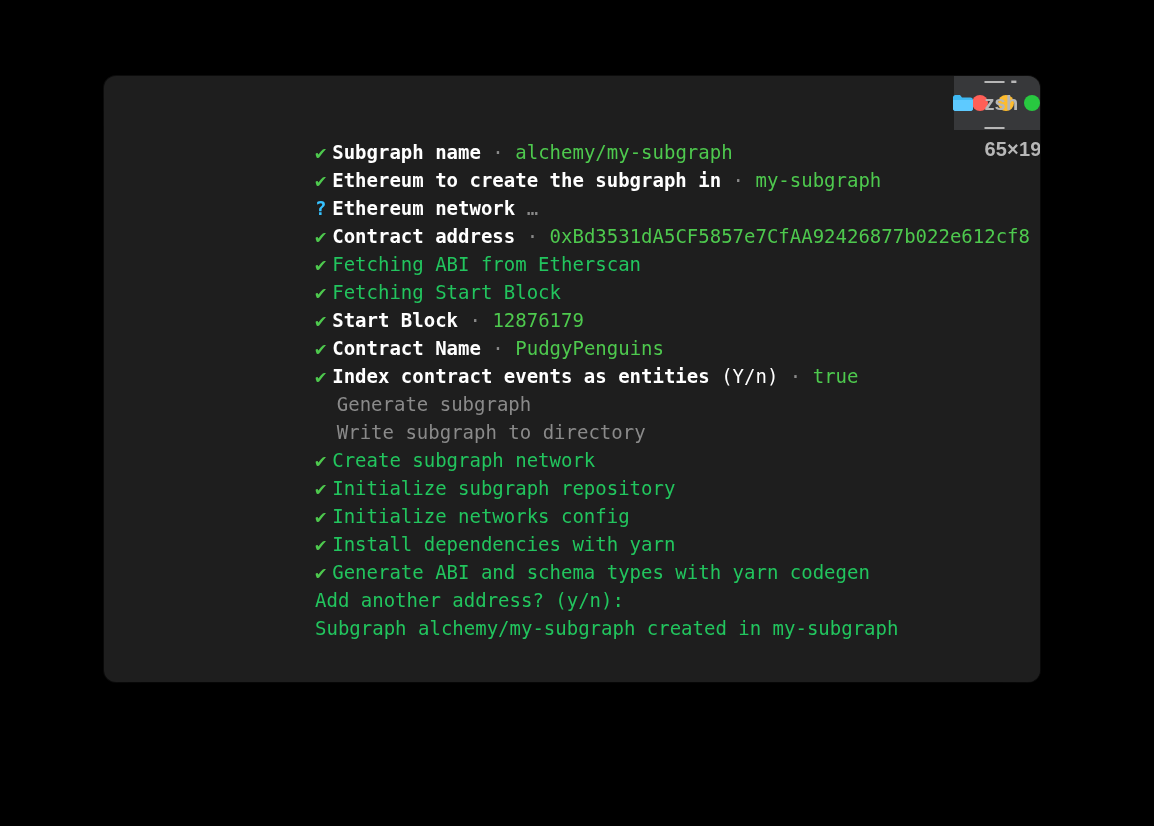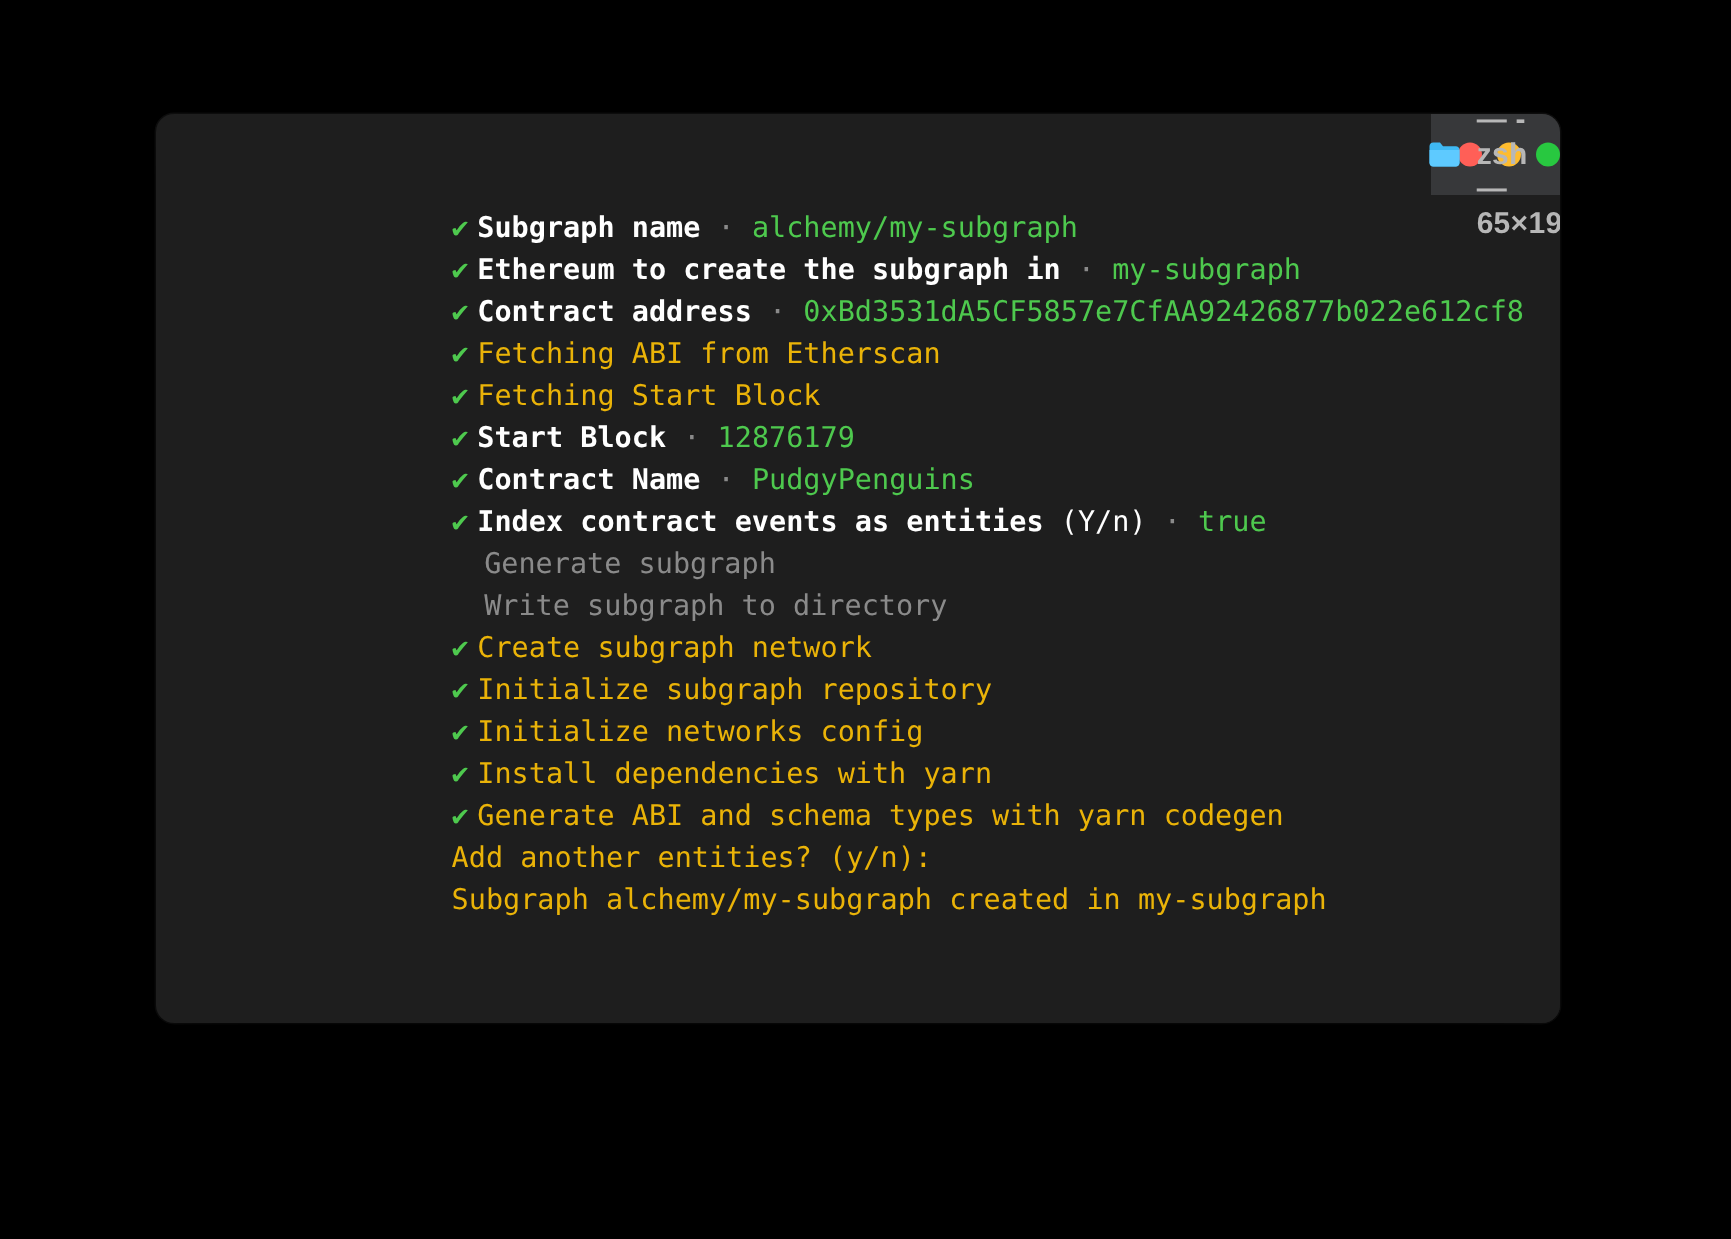--- a/index.html
+++ b/index.html
@@ -63,21 +63,21 @@
   .folder-icon svg { display:block; }
   .title-text {
     color: #b7b7b7;
     font-family: -apple-system, BlinkMacSystemFont, "Helvetica Neue", sans-serif;
     font-weight: 700;
     font-size: 20px;
     letter-spacing: 0.2px;
   }
   .terminal-body {
     flex: 1;
-    padding: 8px 24px 10px 10px;
+    padding: 8px 10px 10px 10px;
     background: #1e1e1e;
     overflow: hidden;
   }
   .line {
     font-size: 19px;
     line-height: 28px;
     white-space: pre;
     color: #e8e8e8;
     font-weight: 500;
   }
@@ -86,21 +86,21 @@
     width: 1.5ch;
     text-align: left;
   }
   .check { color: #4ec94e; font-weight: 700; }
   .question { color: #36c2ff; font-weight: 700; }
   .bold { font-weight: 800; color: #ffffff; }
   .sep { color: #8a8a8a; }
   .green { color: #4ec94e; }
   .cyan { color: #36c2ff; }
   .dim { color: #8a8a8a; }
-  .plain { color: #eab308; }
+  .plain { color: #22c55e; }
   .hint { color: #ffffff; margin-top: 12px; }
   .indent-line { padding-left: 1.9ch; }
 </style>
 </head>
 <body>
 
 <div class="terminal-window">
 
   <div class="title-bar">
     <div class="traffic-lights">
@@ -118,20 +118,21 @@
       <span class="title-text">guide — -zsh — 65×19</span>
     </div>
   </div>
 
   <div class="terminal-body">
 
     <div class="line"><span class="mark check">✔</span><span class="bold">Subgraph name</span><span class="sep"> · </span><span class="green">alchemy/my-subgraph</span></div>
 
     <div class="line"><span class="mark check">✔</span><span class="bold">Ethereum to create the subgraph in</span><span class="sep"> · </span><span class="green">my-subgraph</span></div>
 
+    <div class="line"><span class="mark question">?</span><span class="bold">Ethereum network</span><span> </span><span class="dim">…</span></div>
 
 
     <div class="line"><span class="mark check">✔</span><span class="bold">Contract address</span><span class="sep"> · </span><span class="green">0xBd3531dA5CF5857e7CfAA92426877b022e612cf8</span></div>
 
     <div class="line"><span class="mark check">✔</span><span class="plain">Fetching ABI from Etherscan</span></div>
 
     <div class="line"><span class="mark check">✔</span><span class="plain">Fetching Start Block</span></div>
 
     <div class="line"><span class="mark check">✔</span><span class="bold">Start Block</span><span class="sep"> · </span><span class="green">12876179</span></div>
 
@@ -146,18 +147,18 @@
     <div class="line"><span class="mark check">✔</span><span class="plain">Create subgraph network</span></div>
 
     <div class="line"><span class="mark check">✔</span><span class="plain">Initialize subgraph repository</span></div>
 
     <div class="line"><span class="mark check">✔</span><span class="plain">Initialize networks config</span></div>
 
     <div class="line"><span class="mark check">✔</span><span class="plain">Install dependencies with yarn</span></div>
 
     <div class="line"><span class="mark check">✔</span><span class="plain">Generate ABI and schema types with yarn codegen</span></div>
 
-    <div class="line"><span class="plain">Add another entities? (y/n):</span></div>
+    <div class="line"><span class="plain">Add another address? (y/n):</span></div>
 
     <div class="line"><span class="plain">Subgraph alchemy/my-subgraph created in my-subgraph</span></div>
 
   </div>
 </div>
 
 </body></html>

